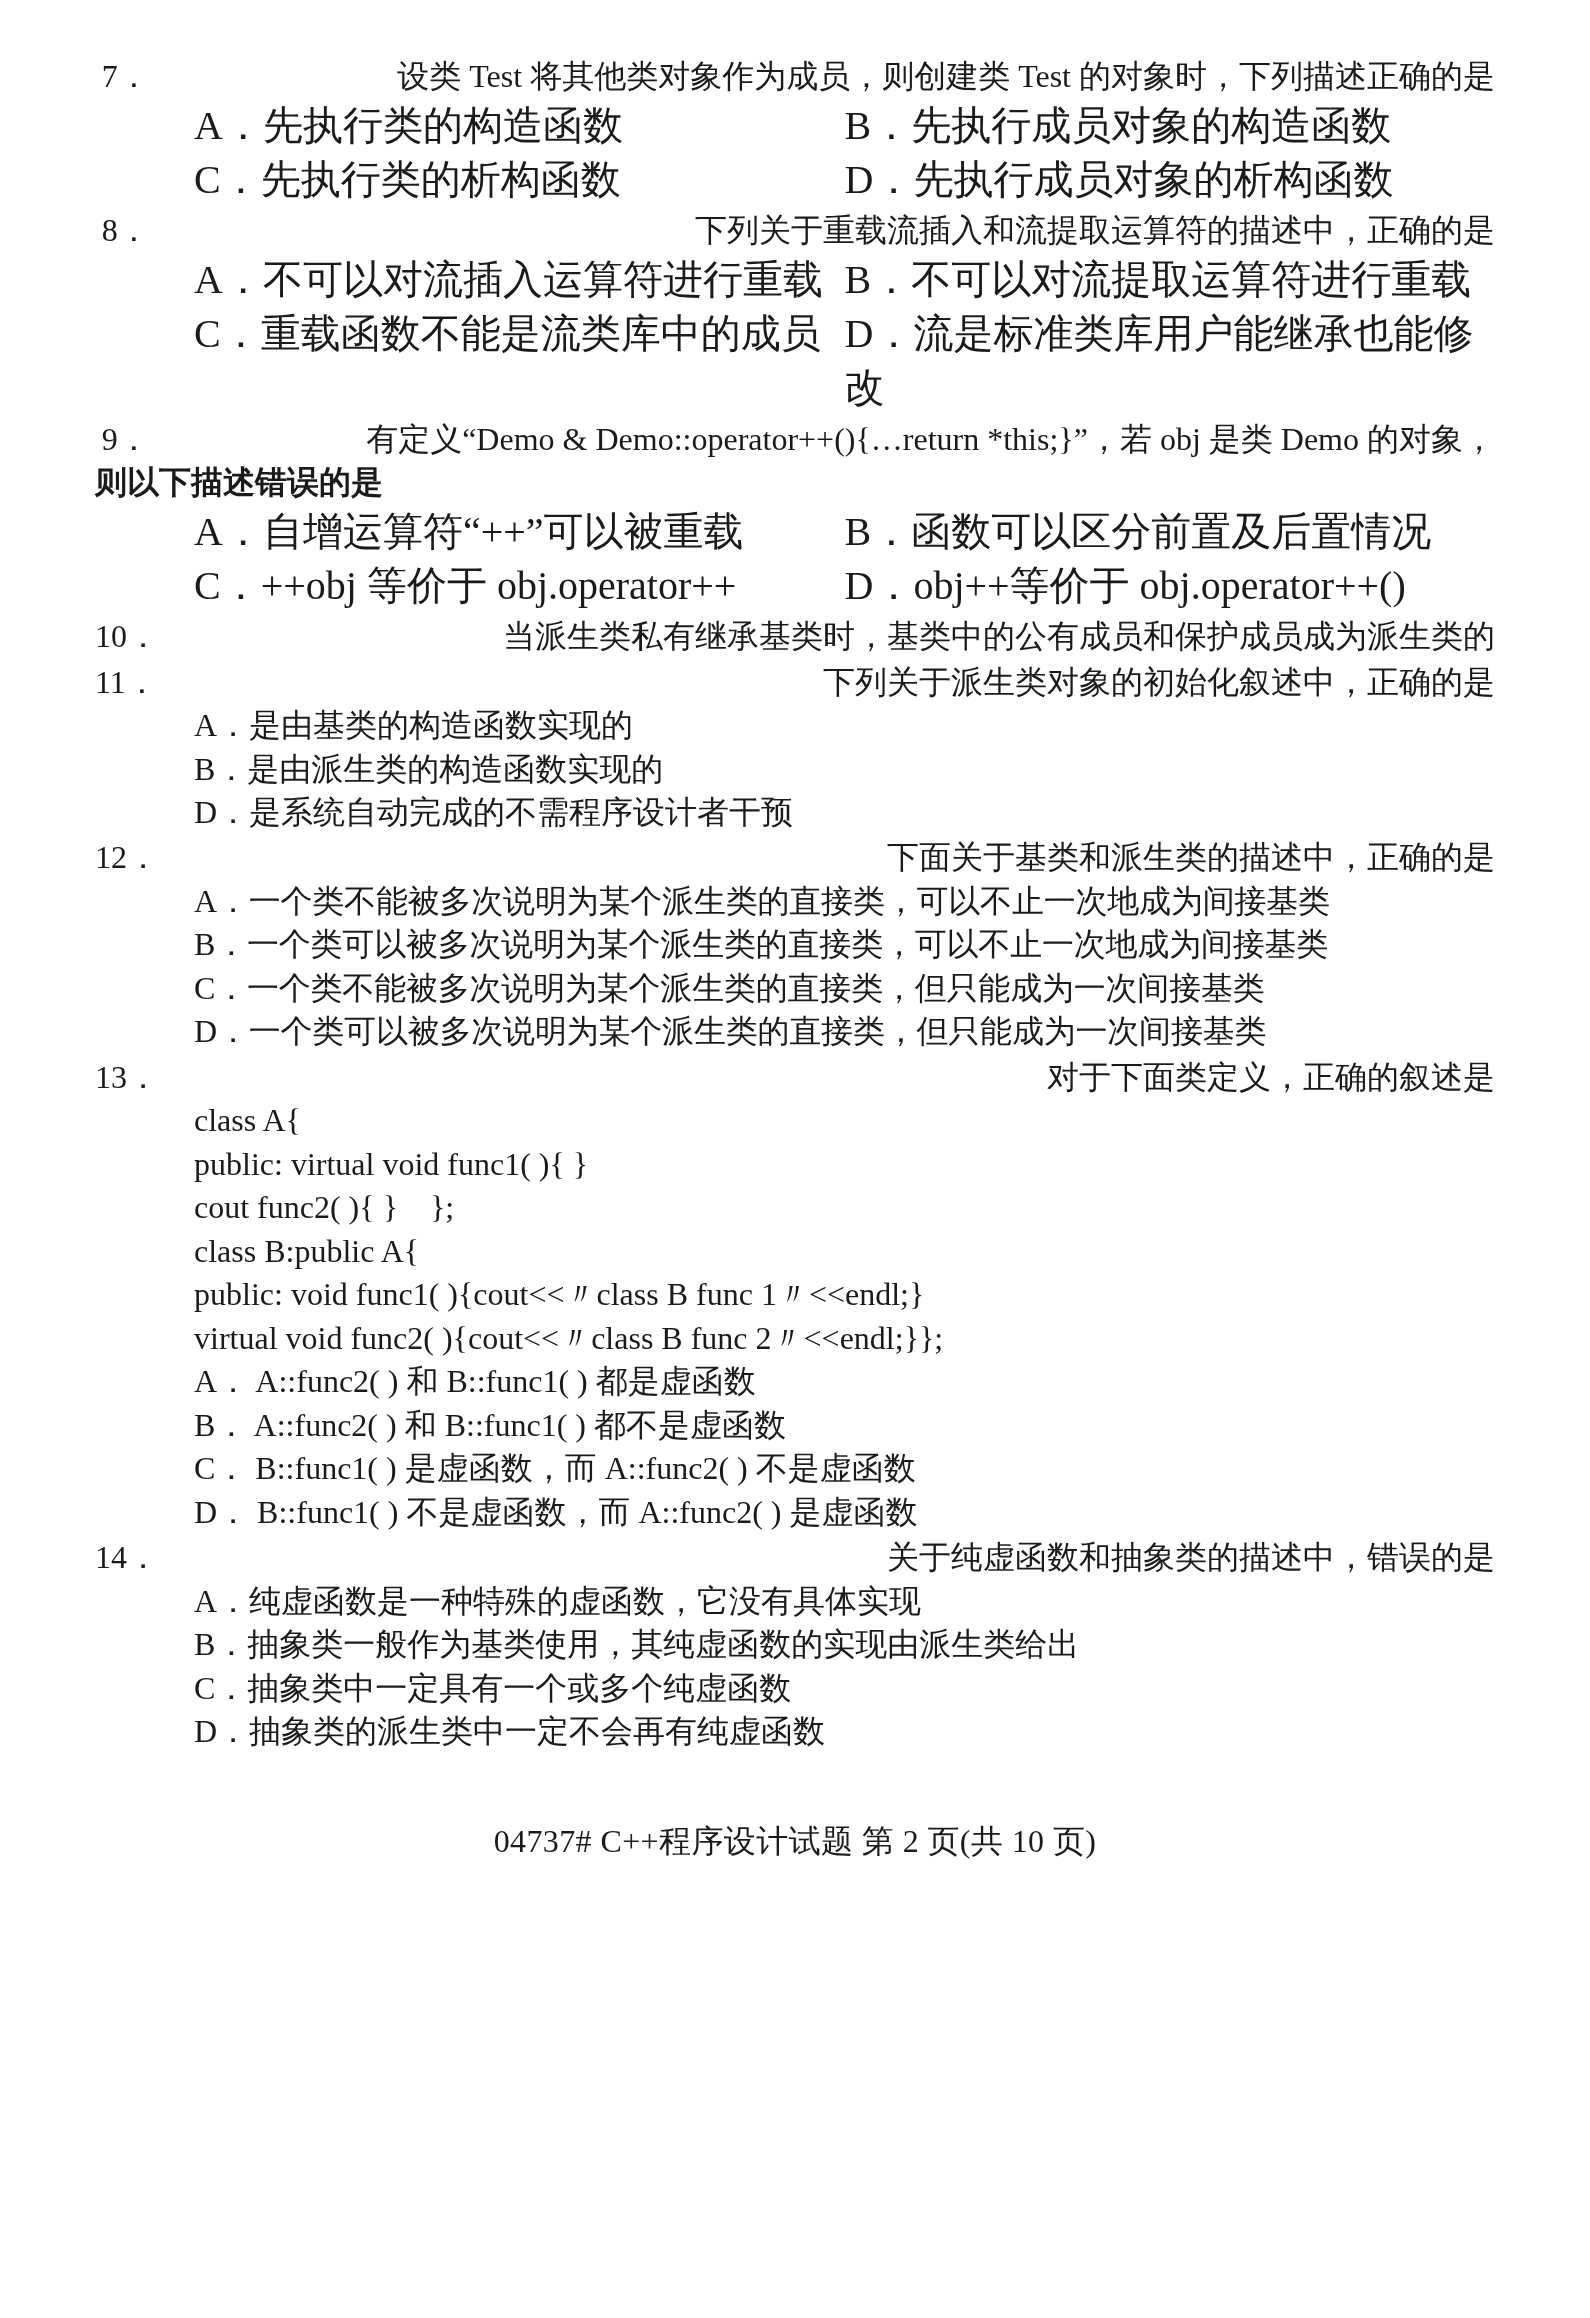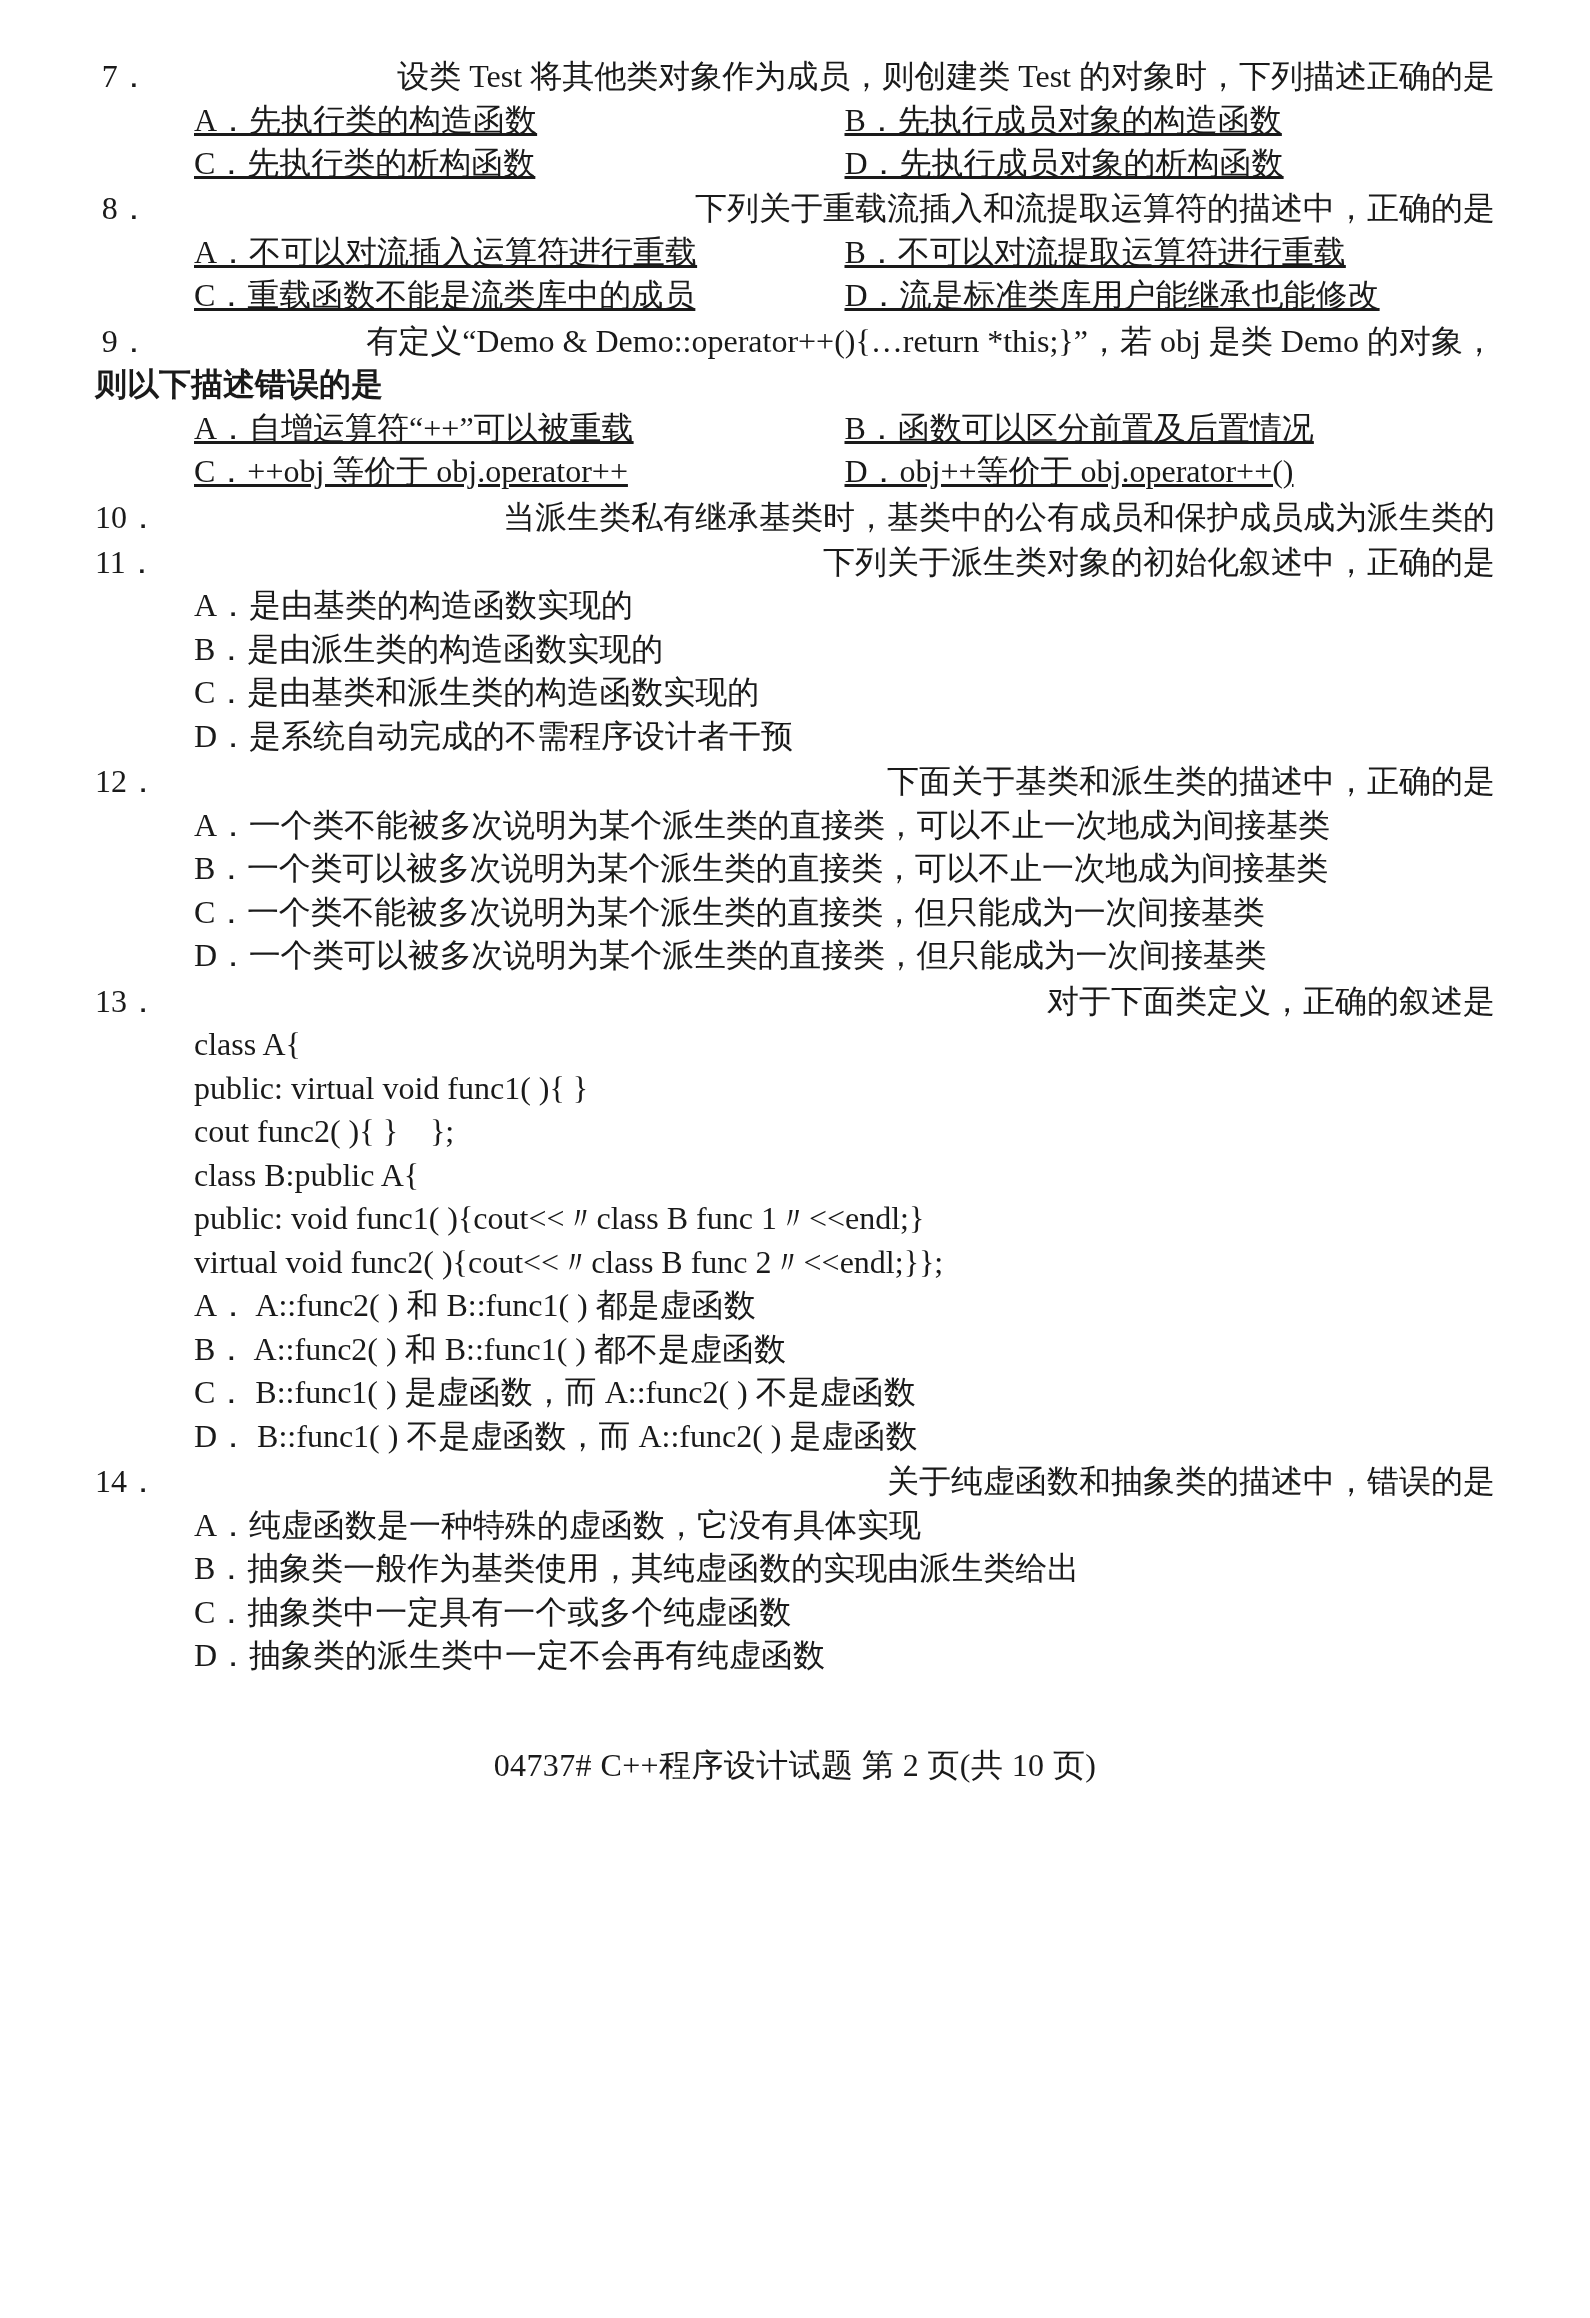--- a/index.html
+++ b/index.html
@@ -48,25 +48,24 @@
     font-weight: bold;
   }
   .opts-two {
     display: flex;
     flex-wrap: wrap;
     margin-left: 99px;
   }
   .opts-two .opt {
     width: 50%;
     box-sizing: border-box;
-    font-size: 32px;
+    font-size: 40px;
     line-height: 1.36;
     padding-right: 7px;
     white-space: pre-wrap;
-    text-decoration: underline;
   }
   .opts-one {
     margin-left: 99px;
   }
   .opts-one .opt {
     font-size: 32px;
     line-height: 1.36;
     white-space: pre-wrap;
   }
   .code-block {
@@ -139,21 +138,20 @@
   </div>
 
   <div class="q">
     <div class="q-stem">
       <span class="q-num">11．</span>
       <span class="q-text">下列关于派生类对象的初始化叙述中，正确的是</span>
     </div>
     <div class="opts-one">
       <div class="opt">A．是由基类的构造函数实现的</div>
       <div class="opt">B．是由派生类的构造函数实现的</div>
-      <div class="opt">C．是由基类和派生类的构造函数实现的</div>
       <div class="opt">D．是系统自动完成的不需程序设计者干预</div>
     </div>
   </div>
 
   <div class="q">
     <div class="q-stem">
       <span class="q-num">12．</span>
       <span class="q-text">下面关于基类和派生类的描述中，正确的是</span>
     </div>
     <div class="opts-one">

